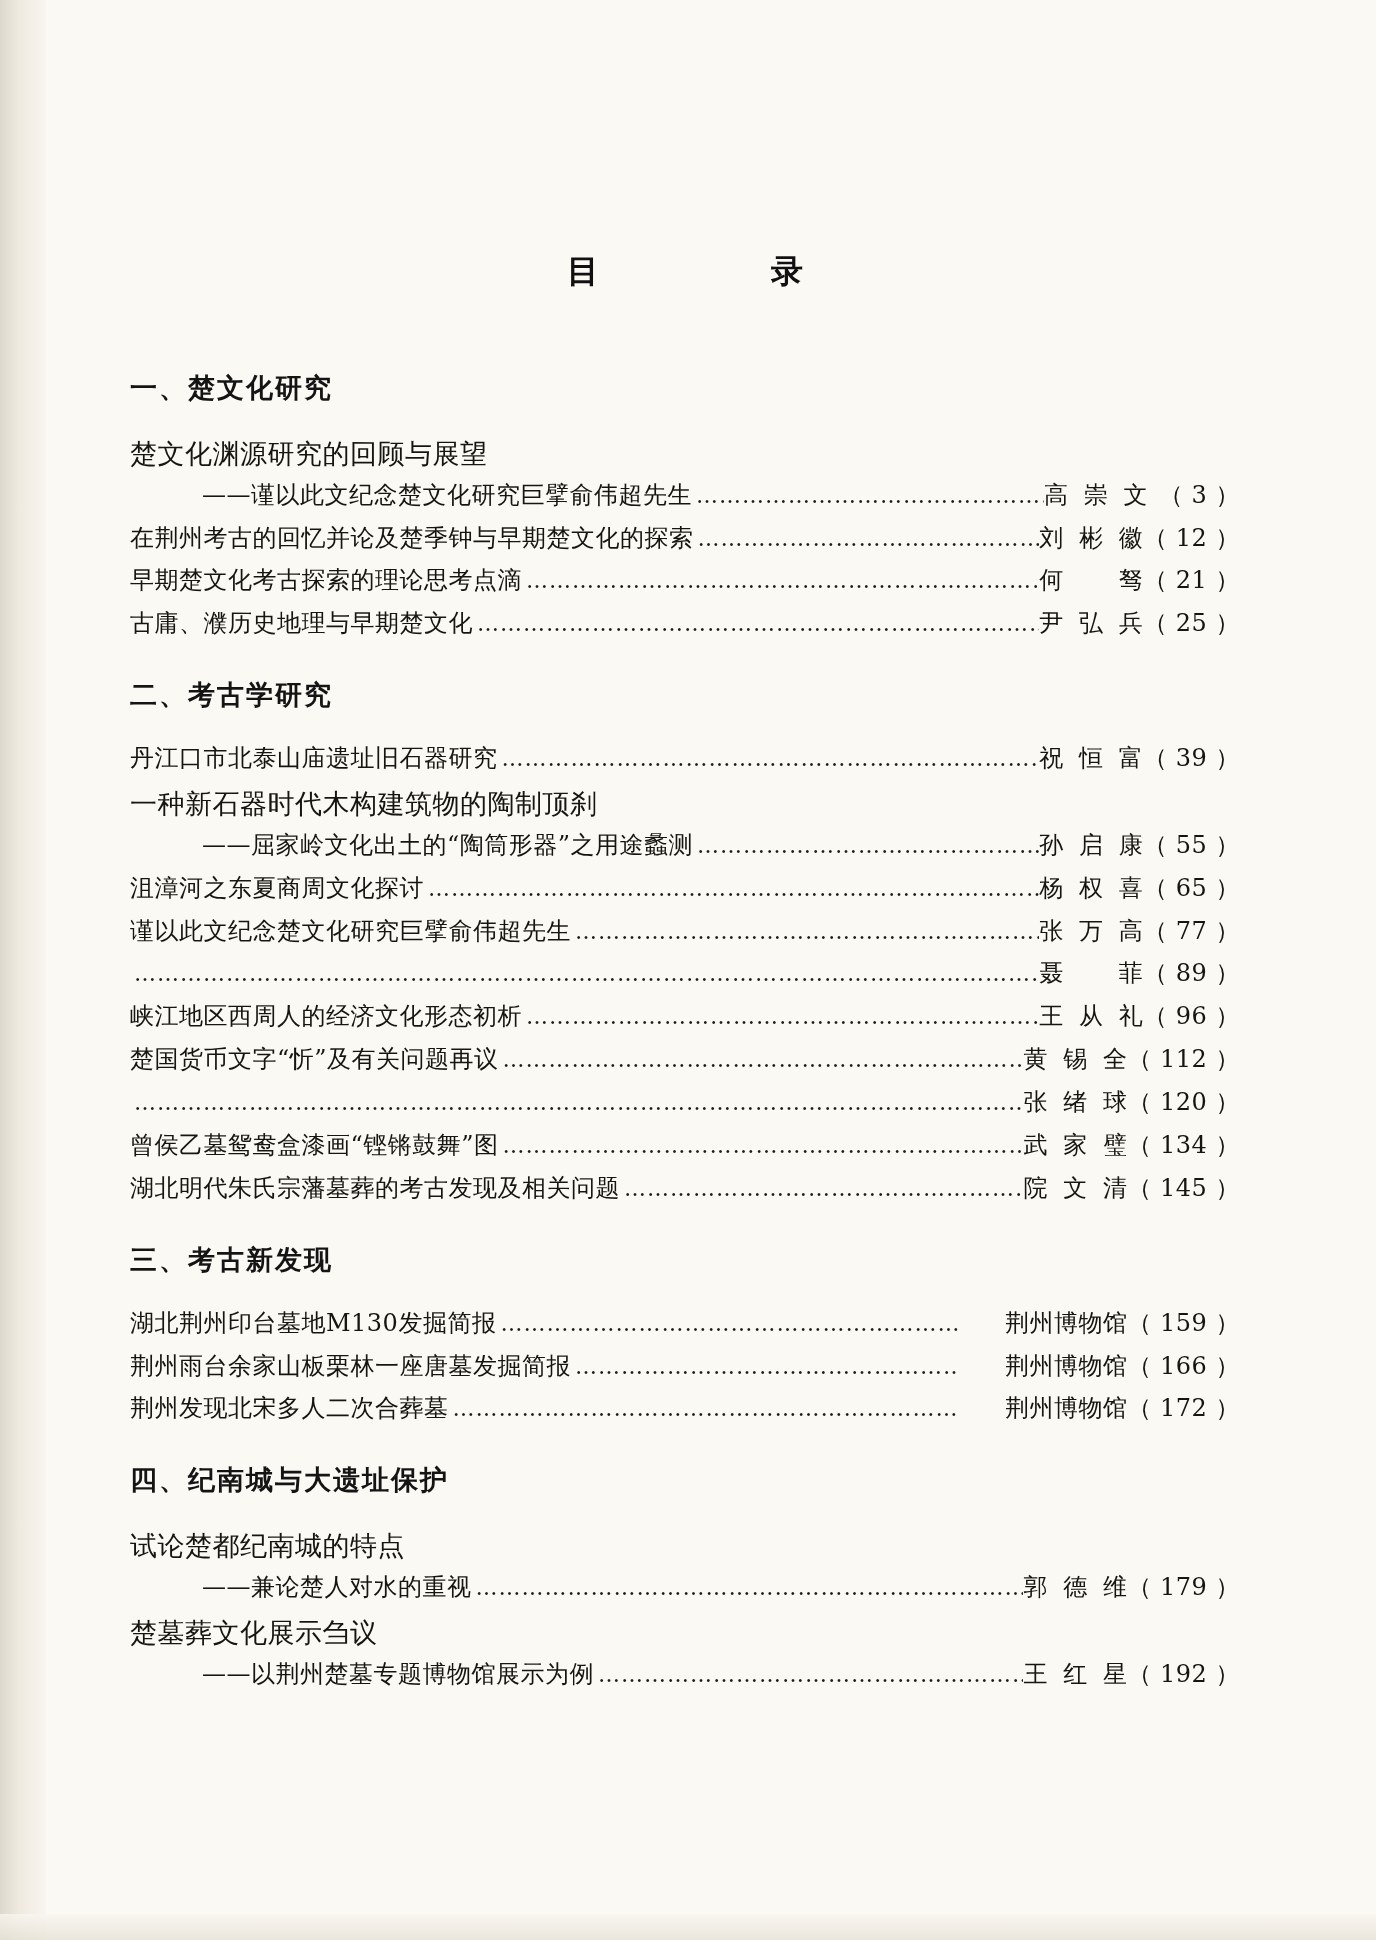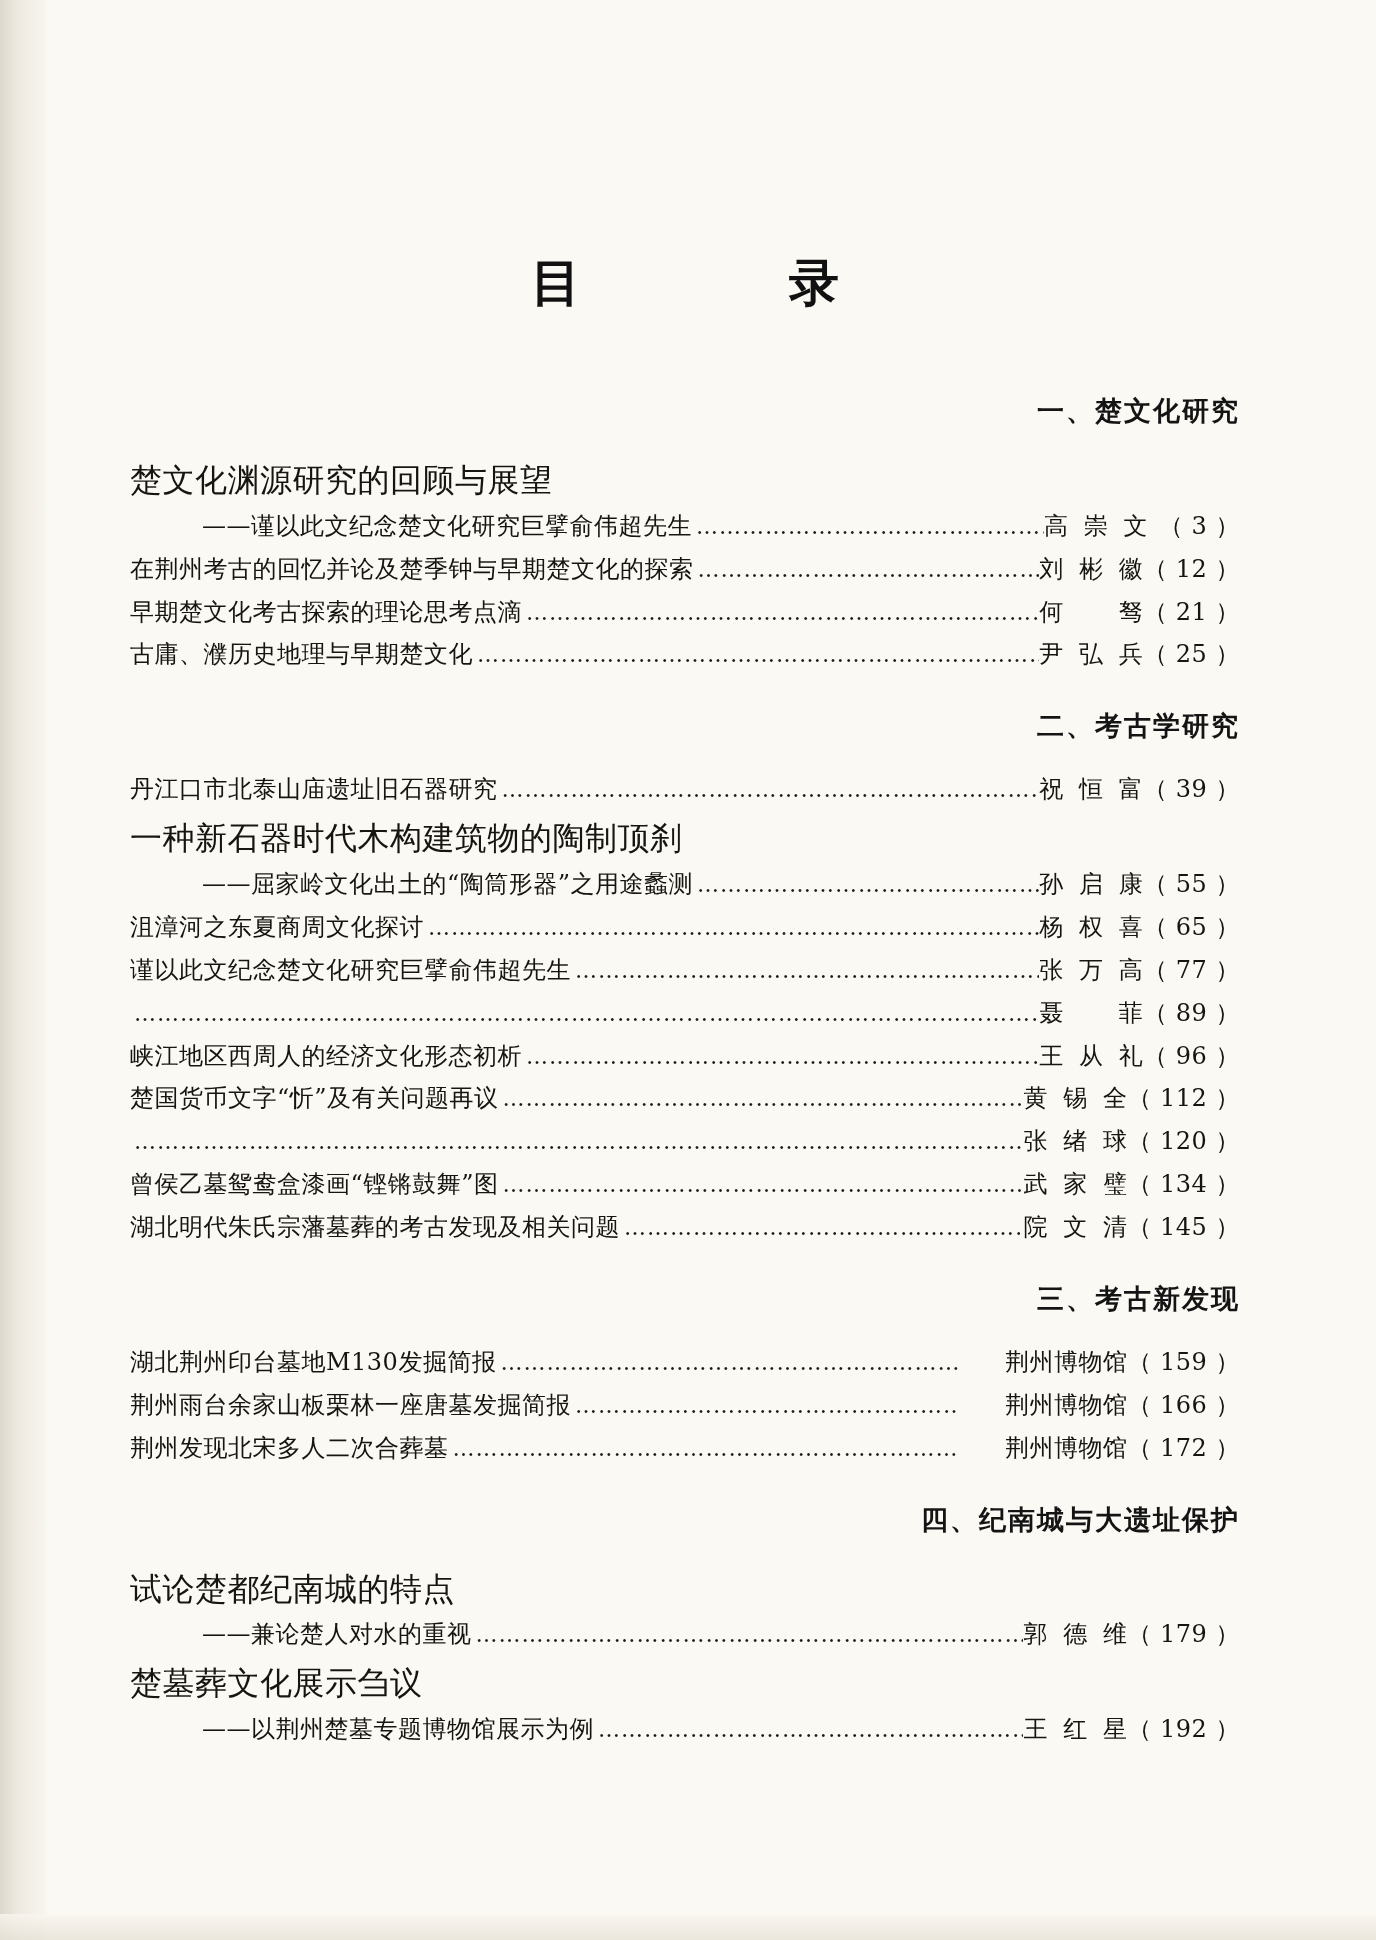--- a/index.html
+++ b/index.html
@@ -48,32 +48,32 @@
   .content {
     position: absolute;
     left: 130px;
     top: 250px;
     width: 1110px;
   }
 
   
   .doc-title {
     text-align: center;
-    font-size: 50px;
+    font-size: 32px;
     font-weight: bold;
     letter-spacing: 36px;
     text-indent: 36px;
     margin: 0 0 76px 0;
     color: #111;
     font-family: Liberation Serif, serif;
   }
 
   
   .section-heading {
-    text-align: right;
+    text-align: left;
     font-size: 27px;
     font-weight: bold;
     letter-spacing: 2px;
     margin: 34px 0 26px 0;
     color: #141414;
   }
 
   
   .entry {
     font-size: 24px;
@@ -117,21 +117,21 @@
   .entry-page {
     display: inline-block;
     min-width: 92px;
     text-align: right;
   }
   .entry-meta.wide .entry-author {
     min-width: 168px;
     text-align-last: right;
   }
   .entry-line-plain {
-    font-size: 32px;
+    font-size: 27px;
     letter-spacing: 0.5px;
     margin: 0;
     color: #17150f;
   }
 </style>
 </head>
 <body>
 
 <div class="page">
   <div class="paper-inner"></div>

